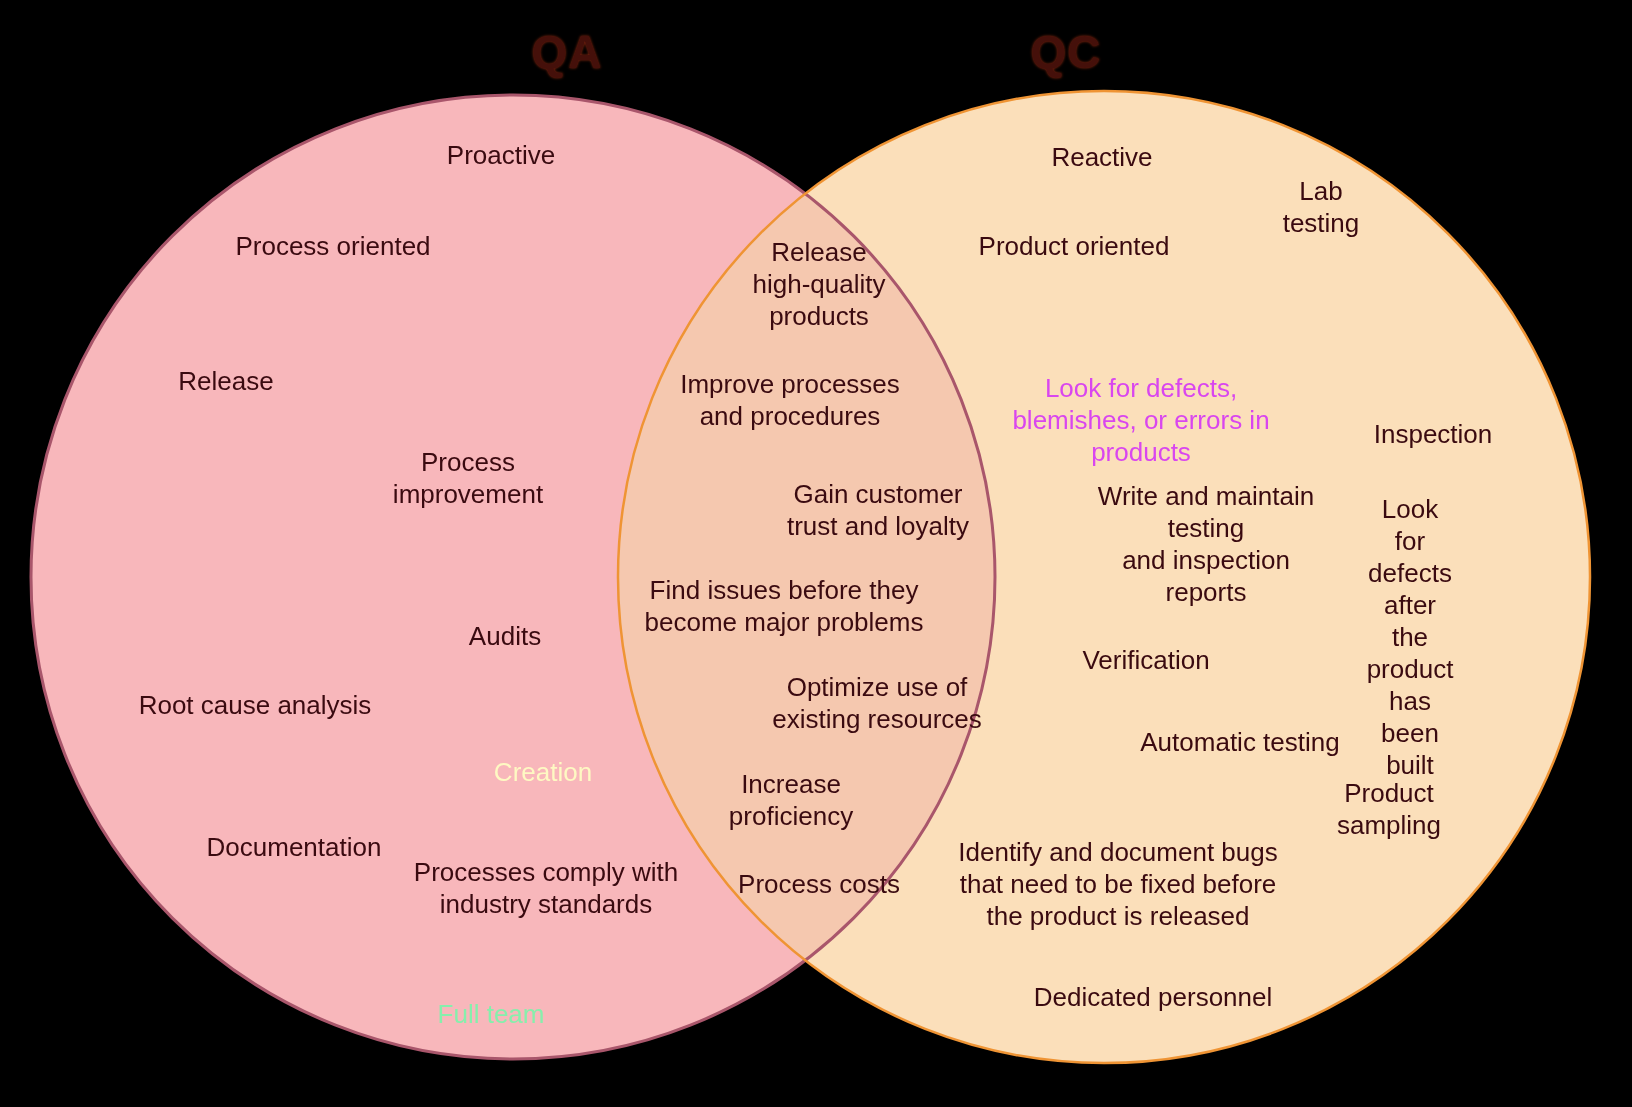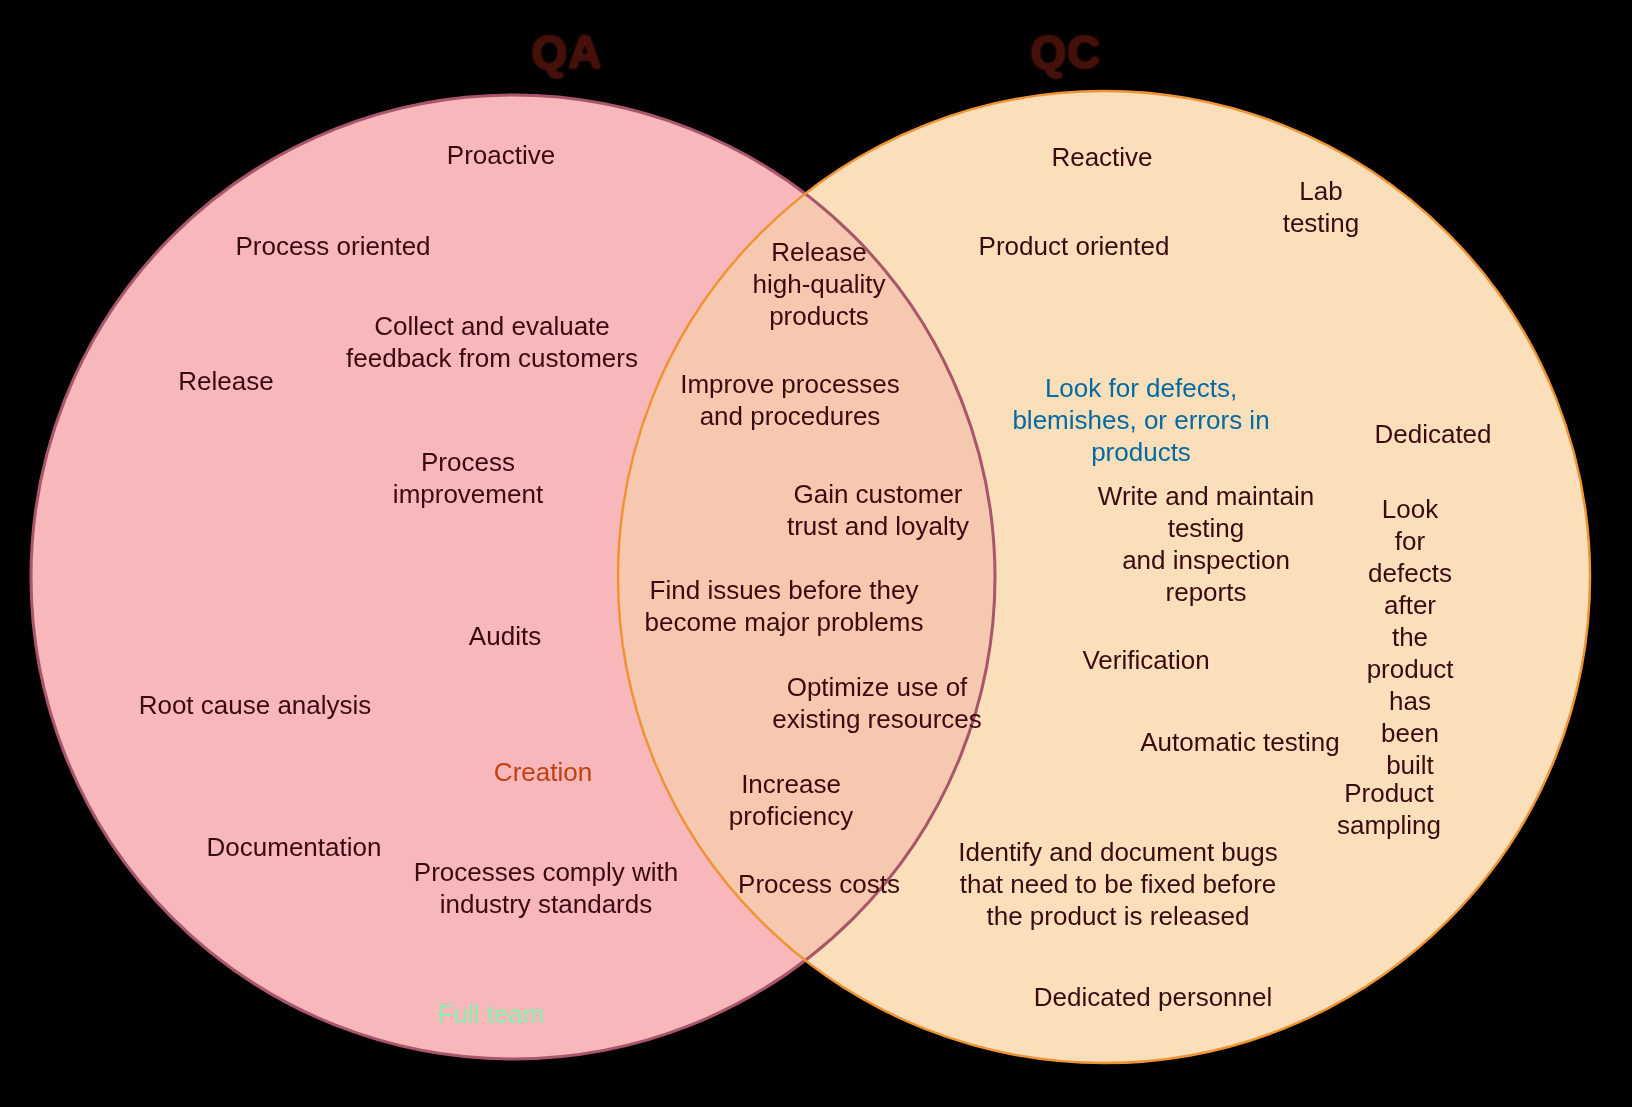--- a/index.html
+++ b/index.html
@@ -47,28 +47,26 @@
     </g>
     <circle cx="513" cy="577" r="482" fill="none" stroke-width="3" stroke="#a9566b"></circle>
     <circle cx="1104" cy="577" r="486" fill="none" stroke-width="2.5" stroke="#ef9434"></circle>
   </svg>
 
   <div class="circle-title" style="left: 567px; top: 52px; color: rgb(69, 16, 10);">QA</div>
   <div class="circle-title" style="left: 1066px; top: 52px; color: rgb(69, 16, 10);">QC</div>
 
   <div class="label" style="left: 501px; top: 155px; color: rgb(58, 10, 16);">Proactive</div>
   <div class="label" style="left: 333px; top: 246px; color: rgb(58, 10, 16);">Process oriented</div>
-  <div class="label" style="left: 492px; top: 342px; color: rgb(58, 10, 16);">Collect and evaluate
-feedback from customers</div>
   <div class="label" style="left: 226px; top: 381px; color: rgb(58, 10, 16);">Release</div>
   <div class="label" style="left: 468px; top: 478px; color: rgb(58, 10, 16);">Process
 improvement</div>
   <div class="label" style="left: 505px; top: 636px; color: rgb(58, 10, 16);">Audits</div>
   <div class="label" style="left: 255px; top: 705px; color: rgb(58, 10, 16);">Root cause analysis</div>
-  <div class="label" style="left: 543px; top: 772px; color: #c2410c;">Creation</div>
+  <div class="label" style="left: 543px; top: 772px; color: #fef9c3;">Creation</div>
   <div class="label" style="left: 294px; top: 847px; color: rgb(58, 10, 16);">Documentation</div>
   <div class="label" style="left: 546px; top: 888px; color: rgb(58, 10, 16);">Processes comply with
 industry standards</div>
   <div class="label" style="left: 491px; top: 1014px; color: #86efac;">Full team</div>
 
   <div class="label" style="left: 819px; top: 284px; color: rgb(58, 10, 16);">Release
 high-quality
 products</div>
   <div class="label" style="left: 790px; top: 400px; color: rgb(58, 10, 16);">Improve processes
 and procedures</div>
@@ -78,24 +76,24 @@
 become major problems</div>
   <div class="label" style="left: 877px; top: 703px; color: rgb(58, 10, 16);">Optimize use of
 existing resources</div>
   <div class="label" style="left: 791px; top: 800px; color: rgb(58, 10, 16);">Increase
 proficiency</div>
   <div class="label" style="left: 819px; top: 884px; color: rgb(58, 10, 16);">Process costs</div>
 
   <div class="label" style="left: 1102px; top: 157px; color: rgb(58, 10, 16);">Reactive</div>
   <div class="label" style="left: 1321px; top: 207px; color: rgb(58, 10, 16);">Lab testing</div>
   <div class="label" style="left: 1074px; top: 246px; color: rgb(58, 10, 16);">Product oriented</div>
-  <div class="label" style="left: 1141px; top: 420px; color: #0369a1;">Look for defects,
+  <div class="label" style="left: 1141px; top: 420px; color: #d946ef;">Look for defects,
 blemishes, or errors in
 products</div>
-  <div class="label" style="left: 1433px; top: 434px; color: rgb(58, 10, 16);">Dedicated</div>
+  <div class="label" style="left: 1433px; top: 434px; color: rgb(58, 10, 16);">Inspection</div>
   <div class="label" style="left: 1206px; top: 544px; color: rgb(58, 10, 16);">Write and maintain testing
 and inspection reports</div>
   <div class="label" style="left: 1410px; top: 637px; color: rgb(58, 10, 16);">Look for defects after the
 product has been built</div>
   <div class="label" style="left: 1146px; top: 660px; color: rgb(58, 10, 16);">Verification</div>
   <div class="label" style="left: 1240px; top: 742px; color: rgb(58, 10, 16);">Automatic testing</div>
   <div class="label" style="left: 1389px; top: 809px; color: rgb(58, 10, 16);">Product sampling</div>
   <div class="label" style="left: 1118px; top: 884px; color: rgb(58, 10, 16);">Identify and document bugs
 that need to be fixed before
 the product is released</div>

